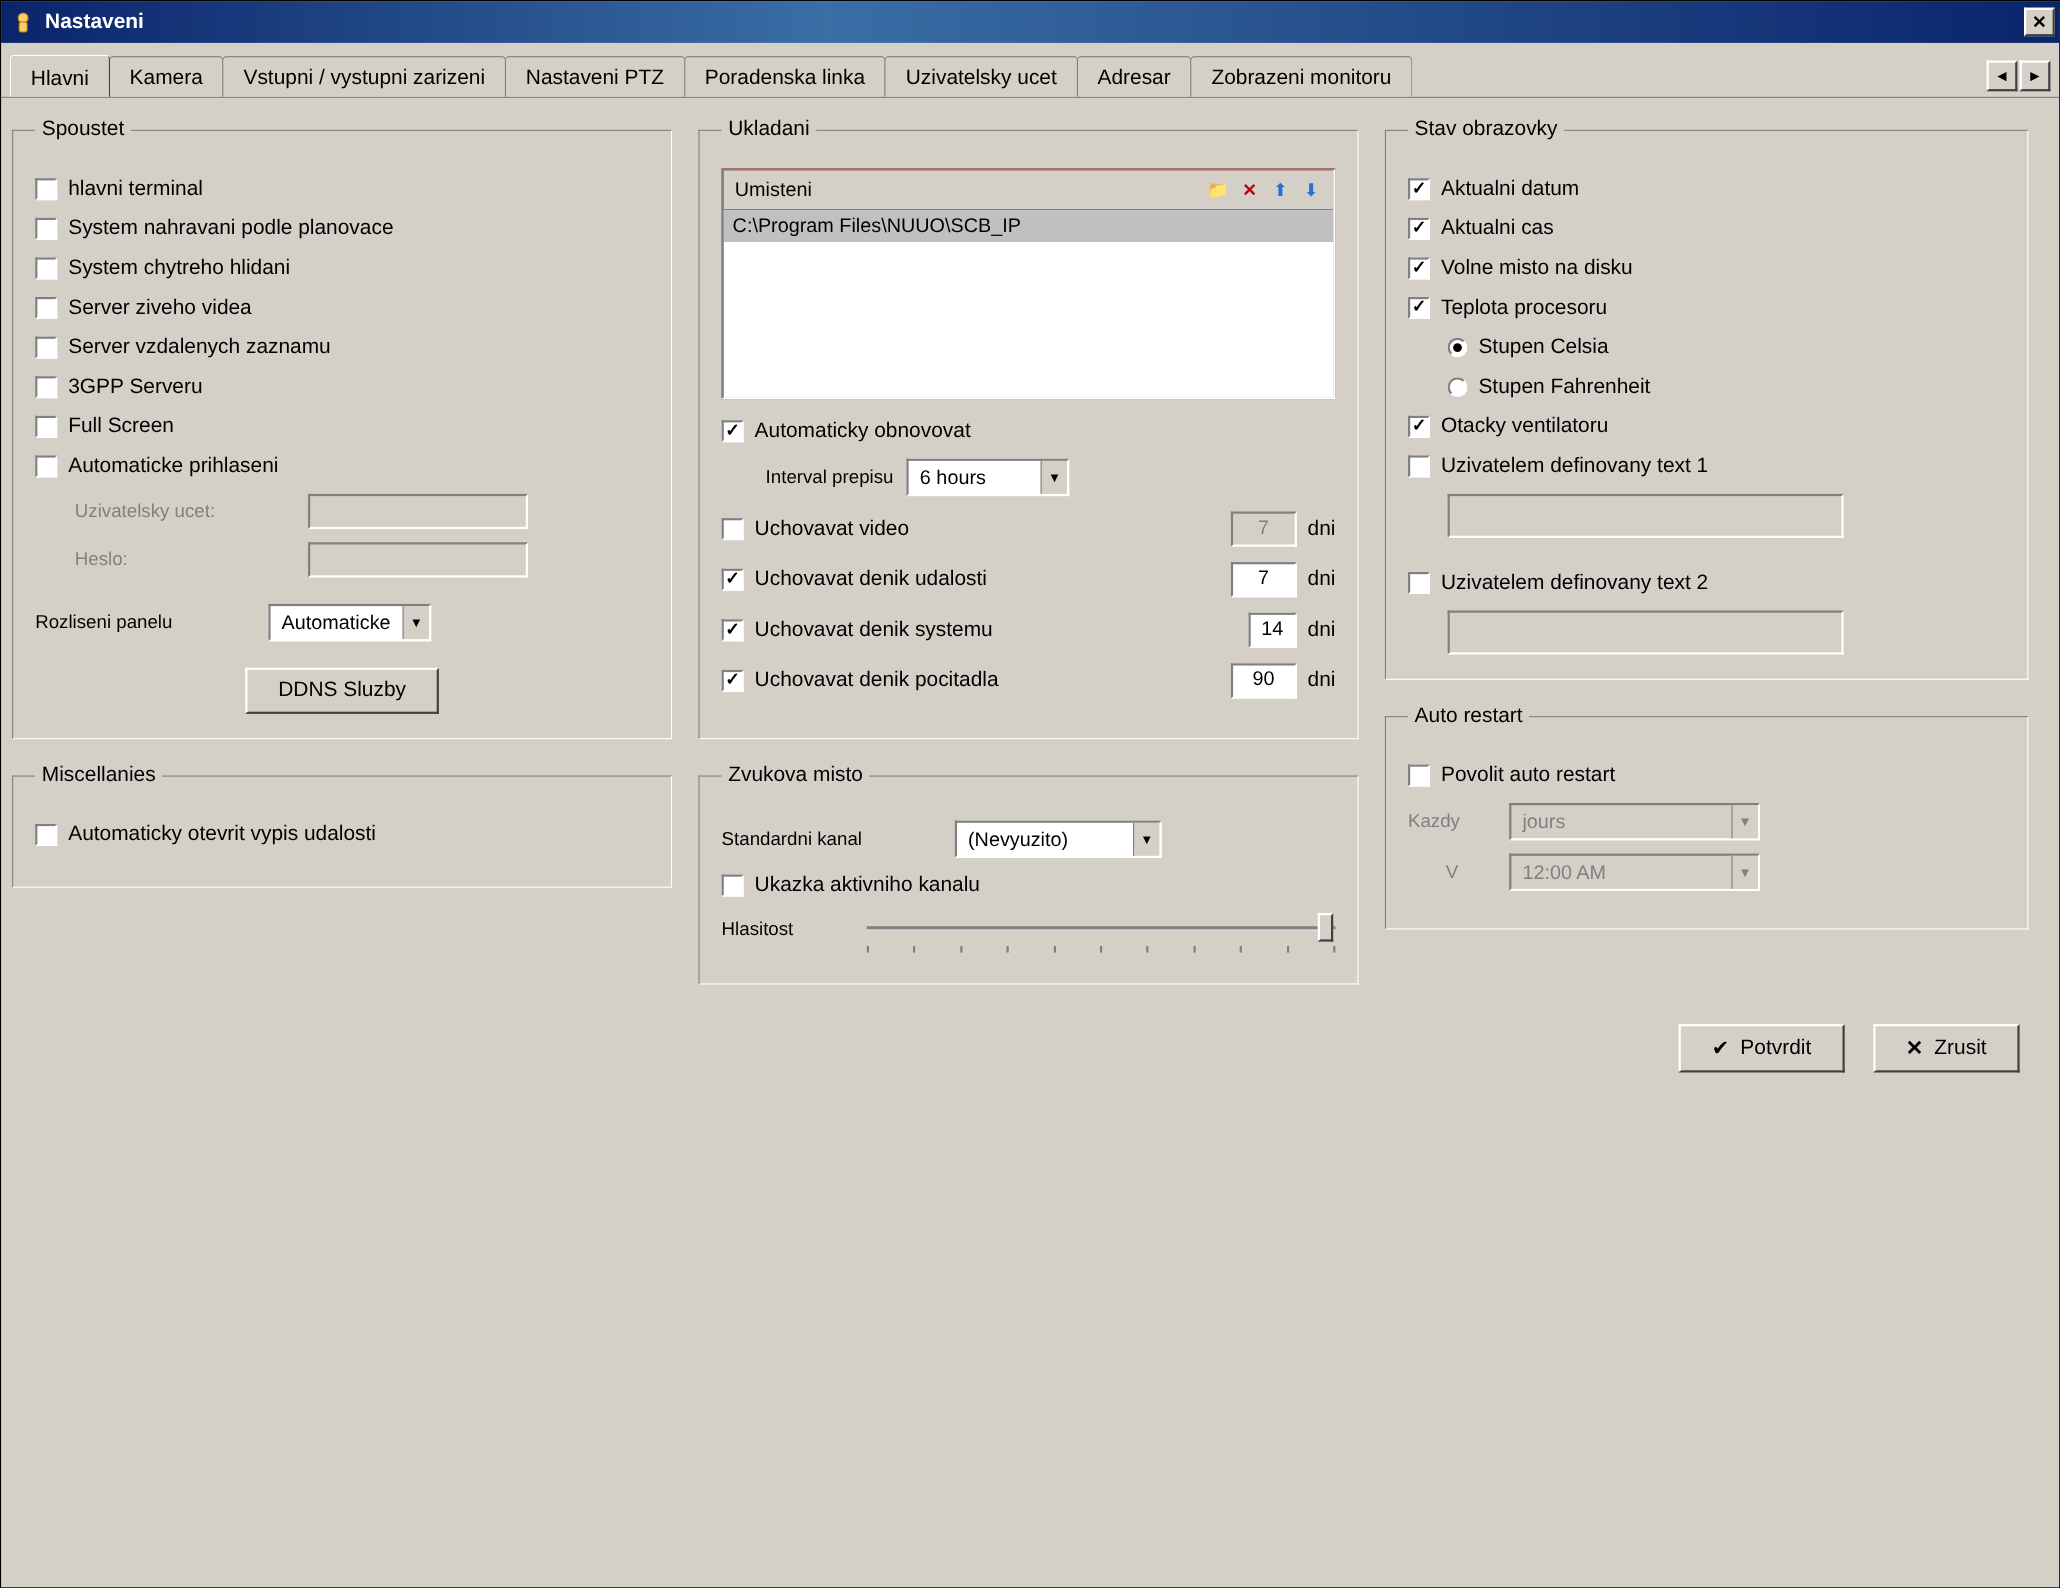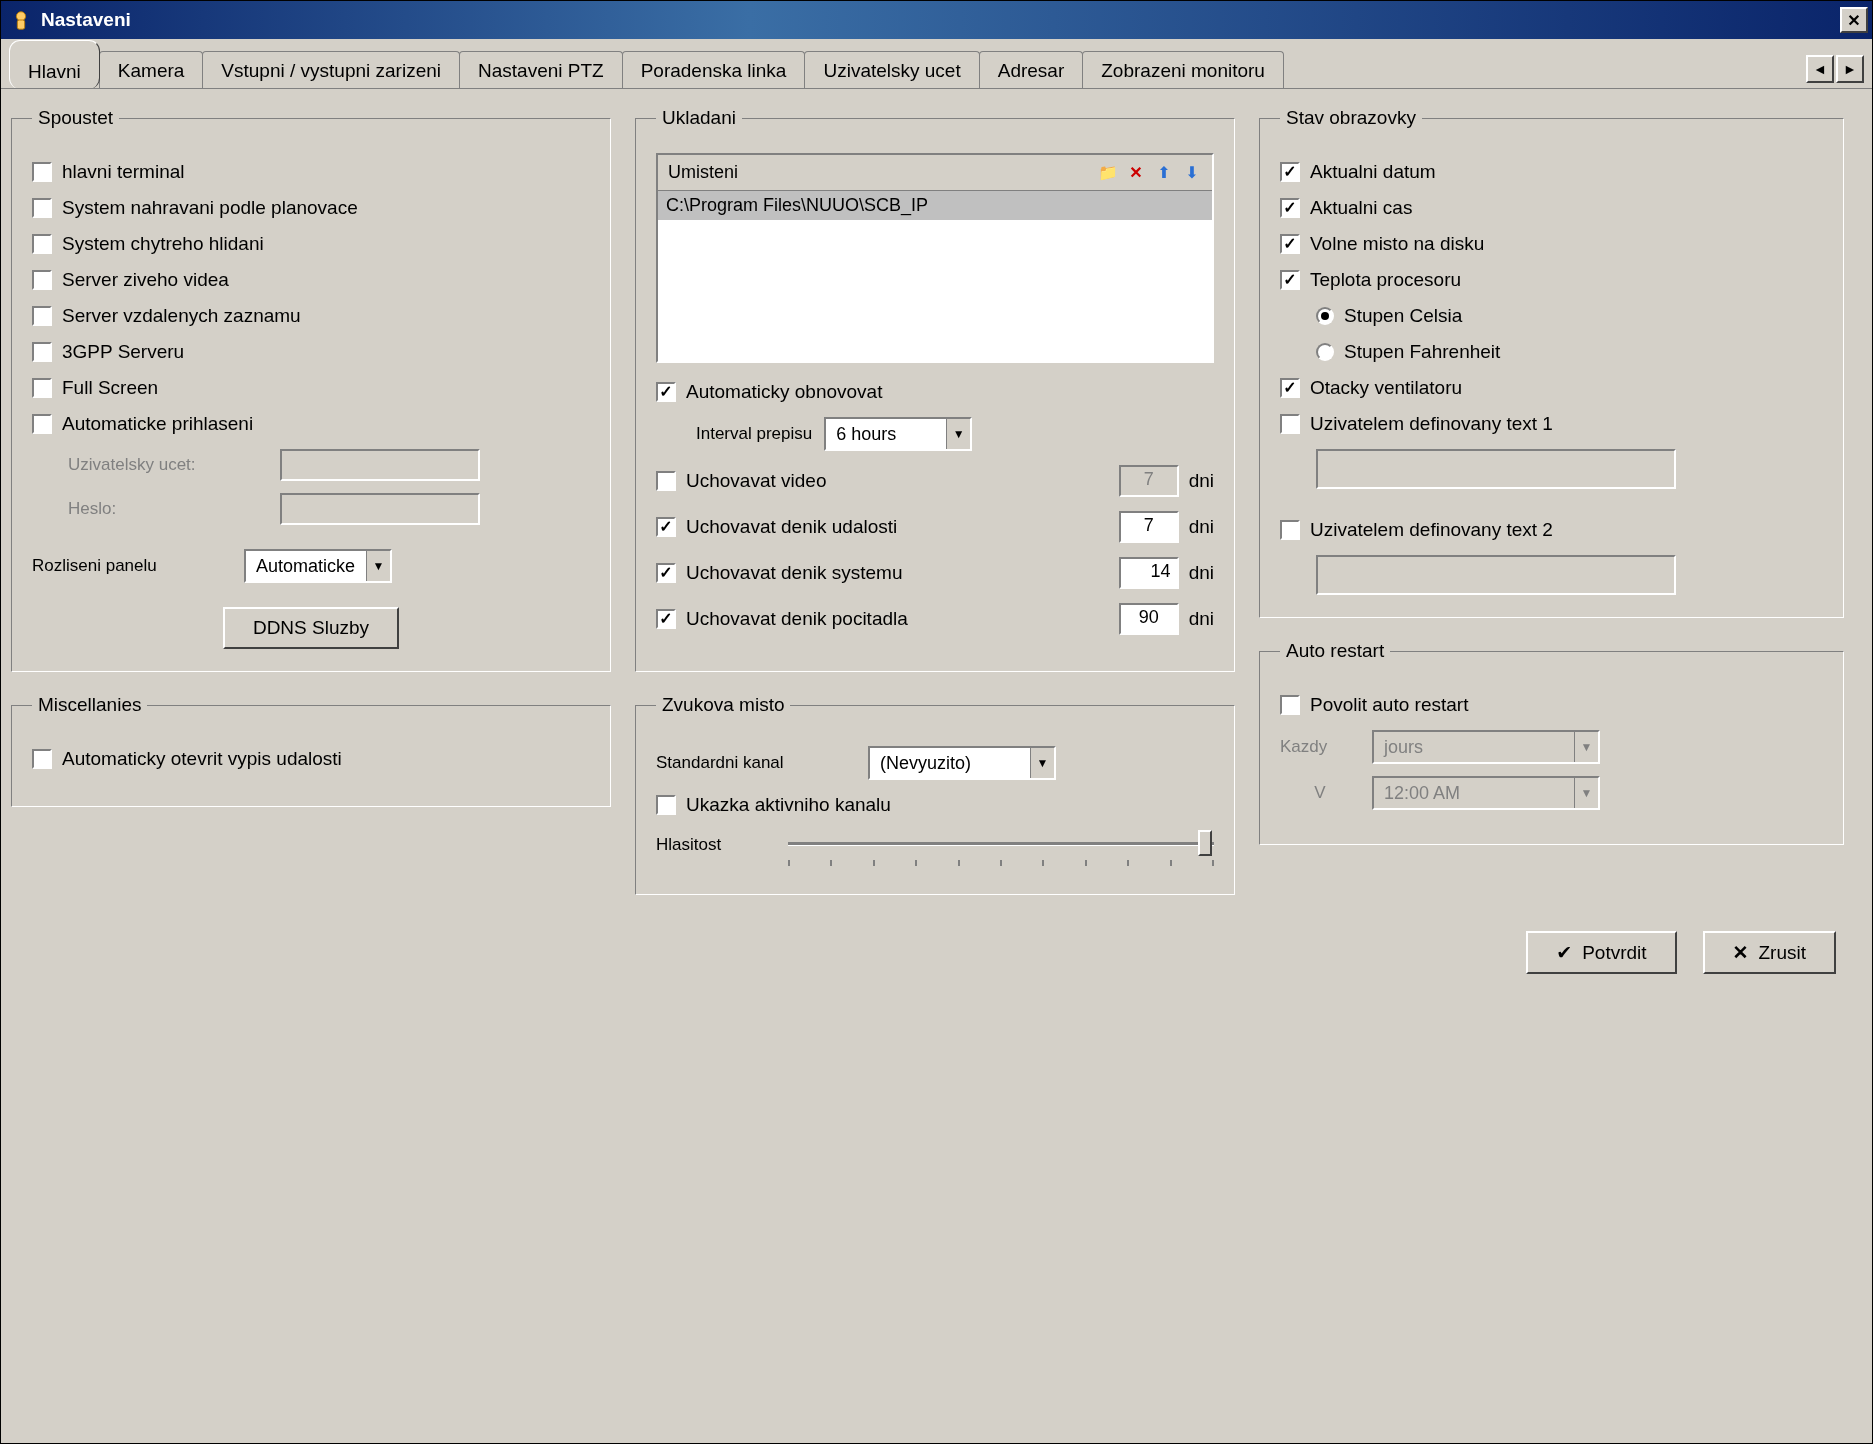--- a/index.html
+++ b/index.html
@@ -67,23 +67,22 @@
     font-size: 19px;
     white-space: nowrap;
     cursor: default;
   }
   .tab.active {
     background: #d4d0c8;
     border-top: 1px solid #fff;
     border-left: 1px solid #fff;
     border-right: 1px solid #404040;
     z-index: 2;
-    padding-top: 20px;
+    padding-top: 10px;
     margin-bottom: -1px;
-    border-radius: 11px;
   }
   .tab-scroll {
     margin-left: auto;
     display: flex;
     gap: 2px;
     align-self: center;
   }
   .tab-scroll .sbtn {
     width: 28px; height: 28px;
     background: #d4d0c8;
@@ -349,21 +348,21 @@
         </div>
         <div class="checkrow">
           <span class="cb checked"></span>
           <span style="flex:1;">Uchovavat denik udalosti</span>
           <span class="textinput" style="width:60px;text-align:center;">7</span>
           <span>dni</span>
         </div>
         <div class="checkrow">
           <span class="cb checked"></span>
           <span style="flex:1;">Uchovavat denik systemu</span>
-          <span class="textinput" style="width:60px;text-align:right;">14</span>
+          <span class="textinput" style="width:44px;text-align:center;">14</span>
           <span>dni</span>
         </div>
         <div class="checkrow">
           <span class="cb checked"></span>
           <span style="flex:1;">Uchovavat denik pocitadla</span>
           <span class="textinput" style="width:60px;text-align:center;">90</span>
           <span>dni</span>
         </div>
       </fieldset>
 

